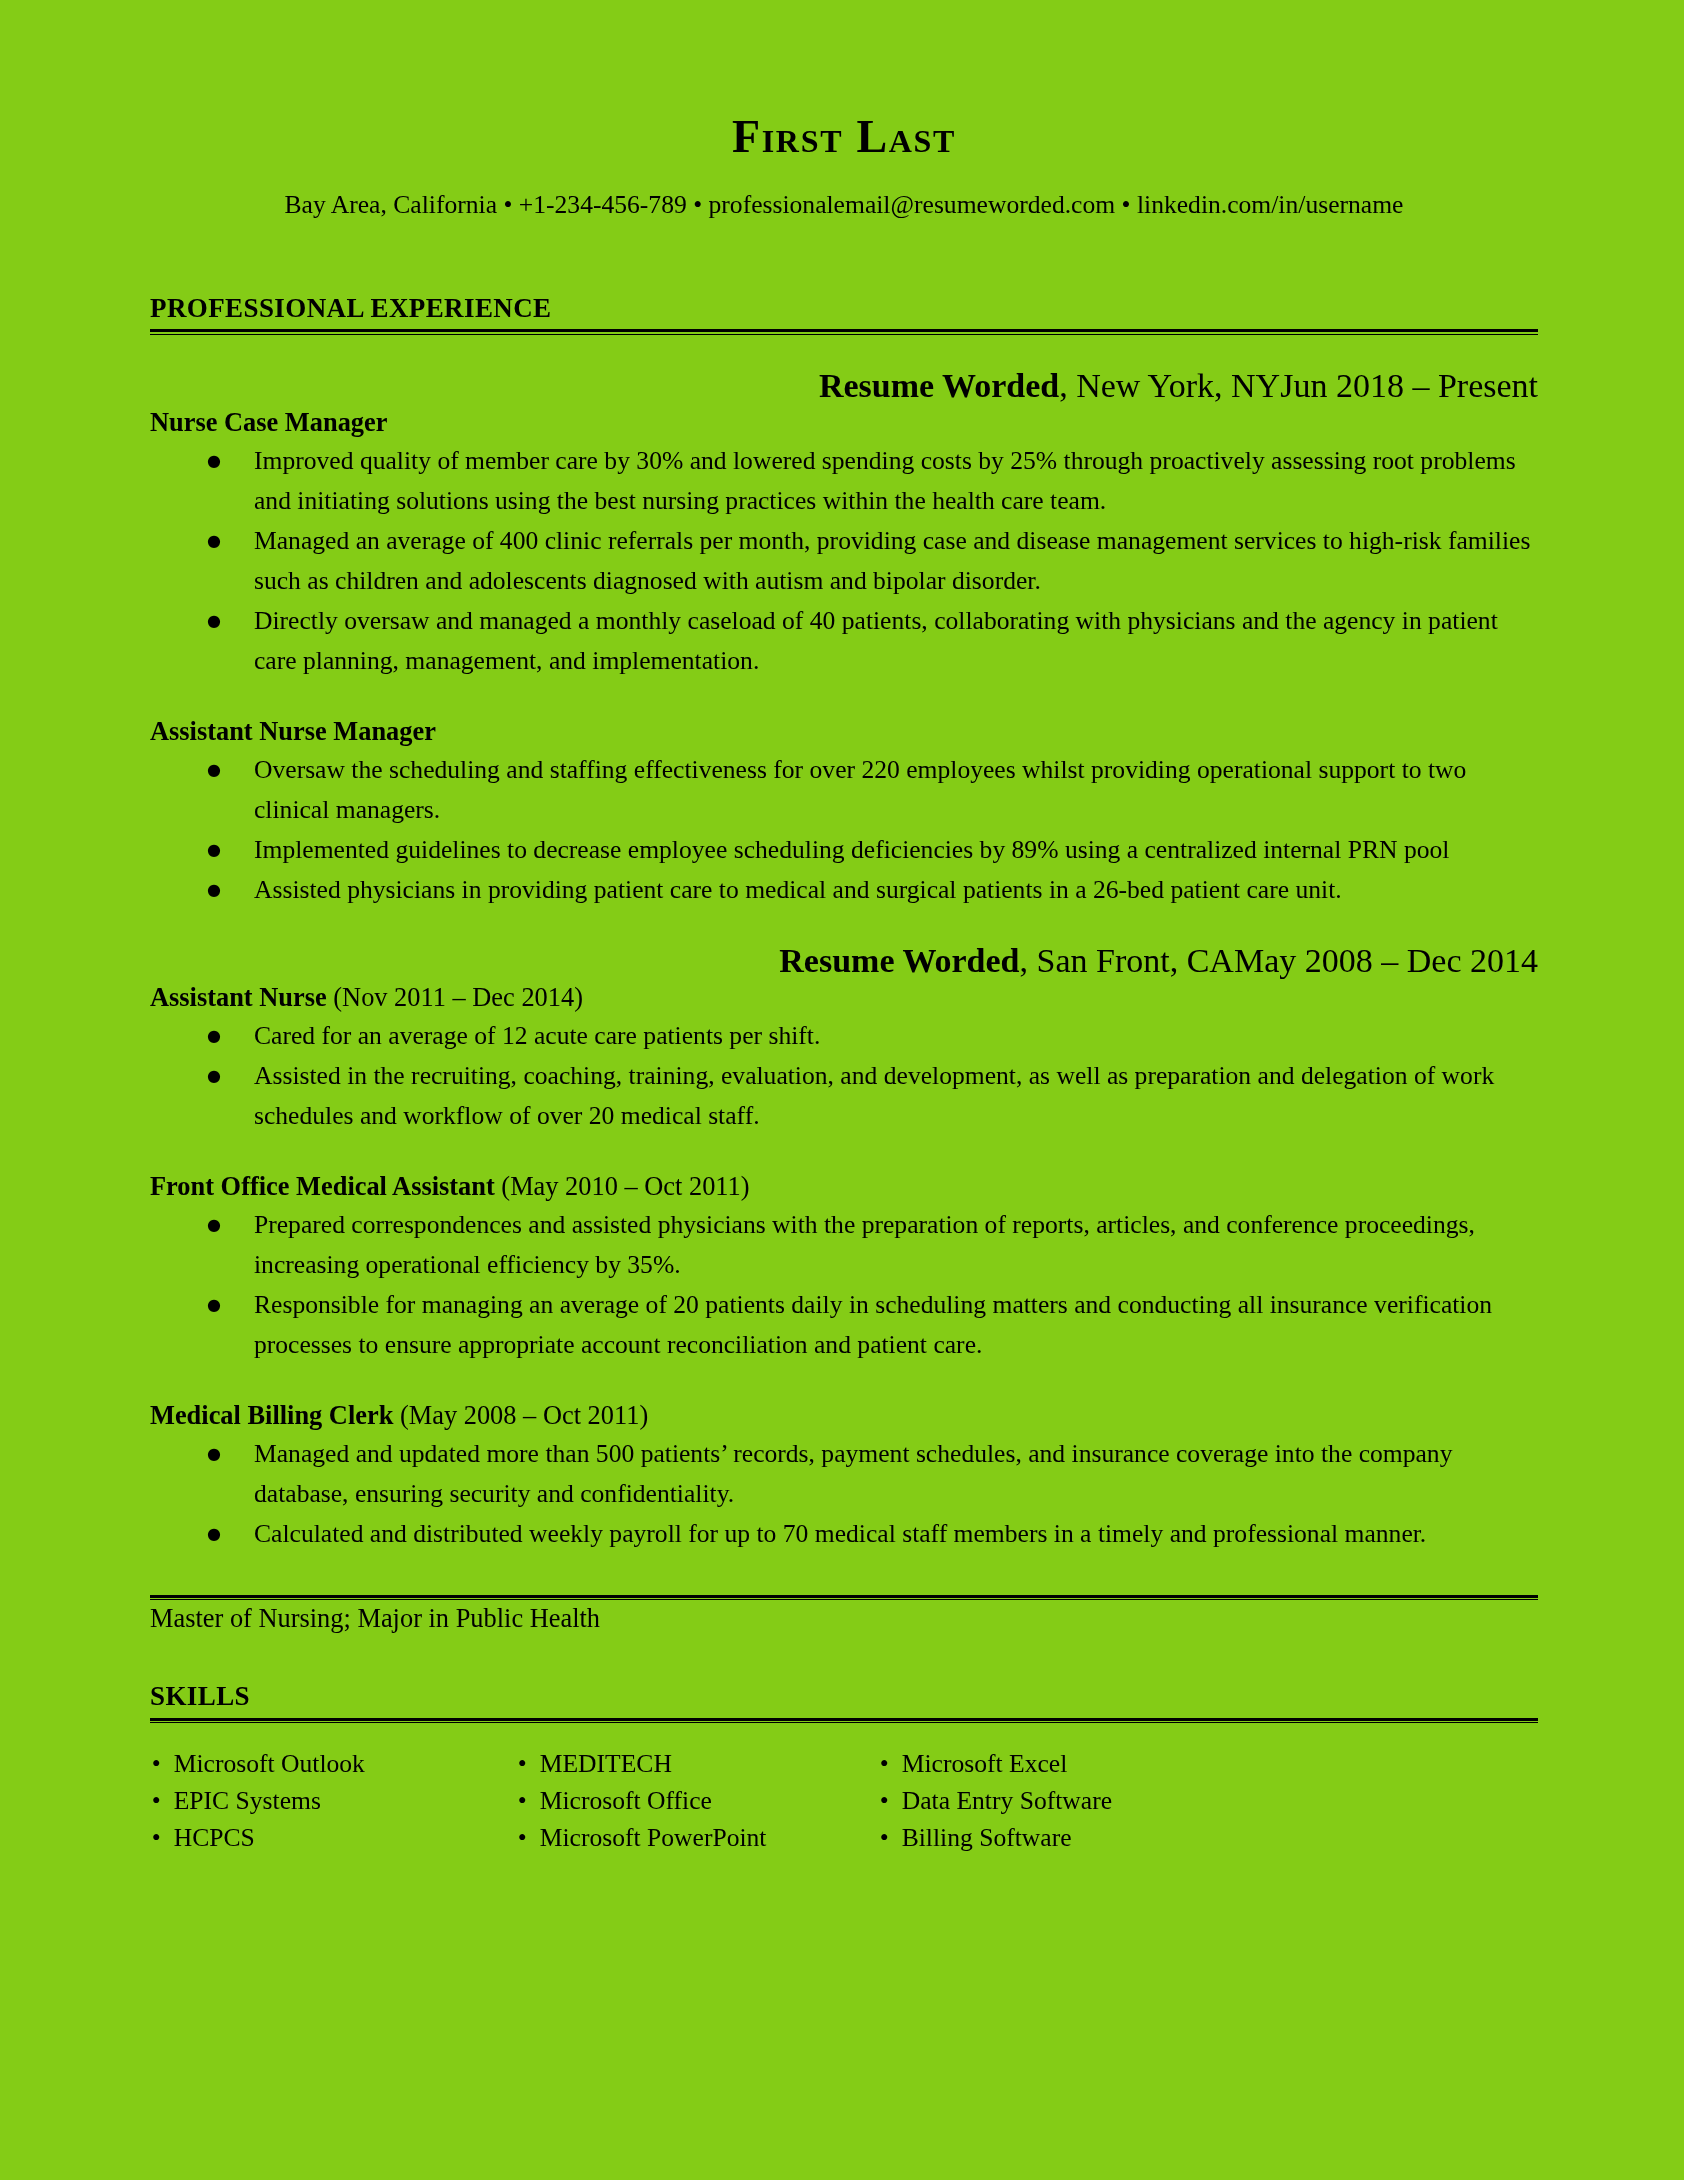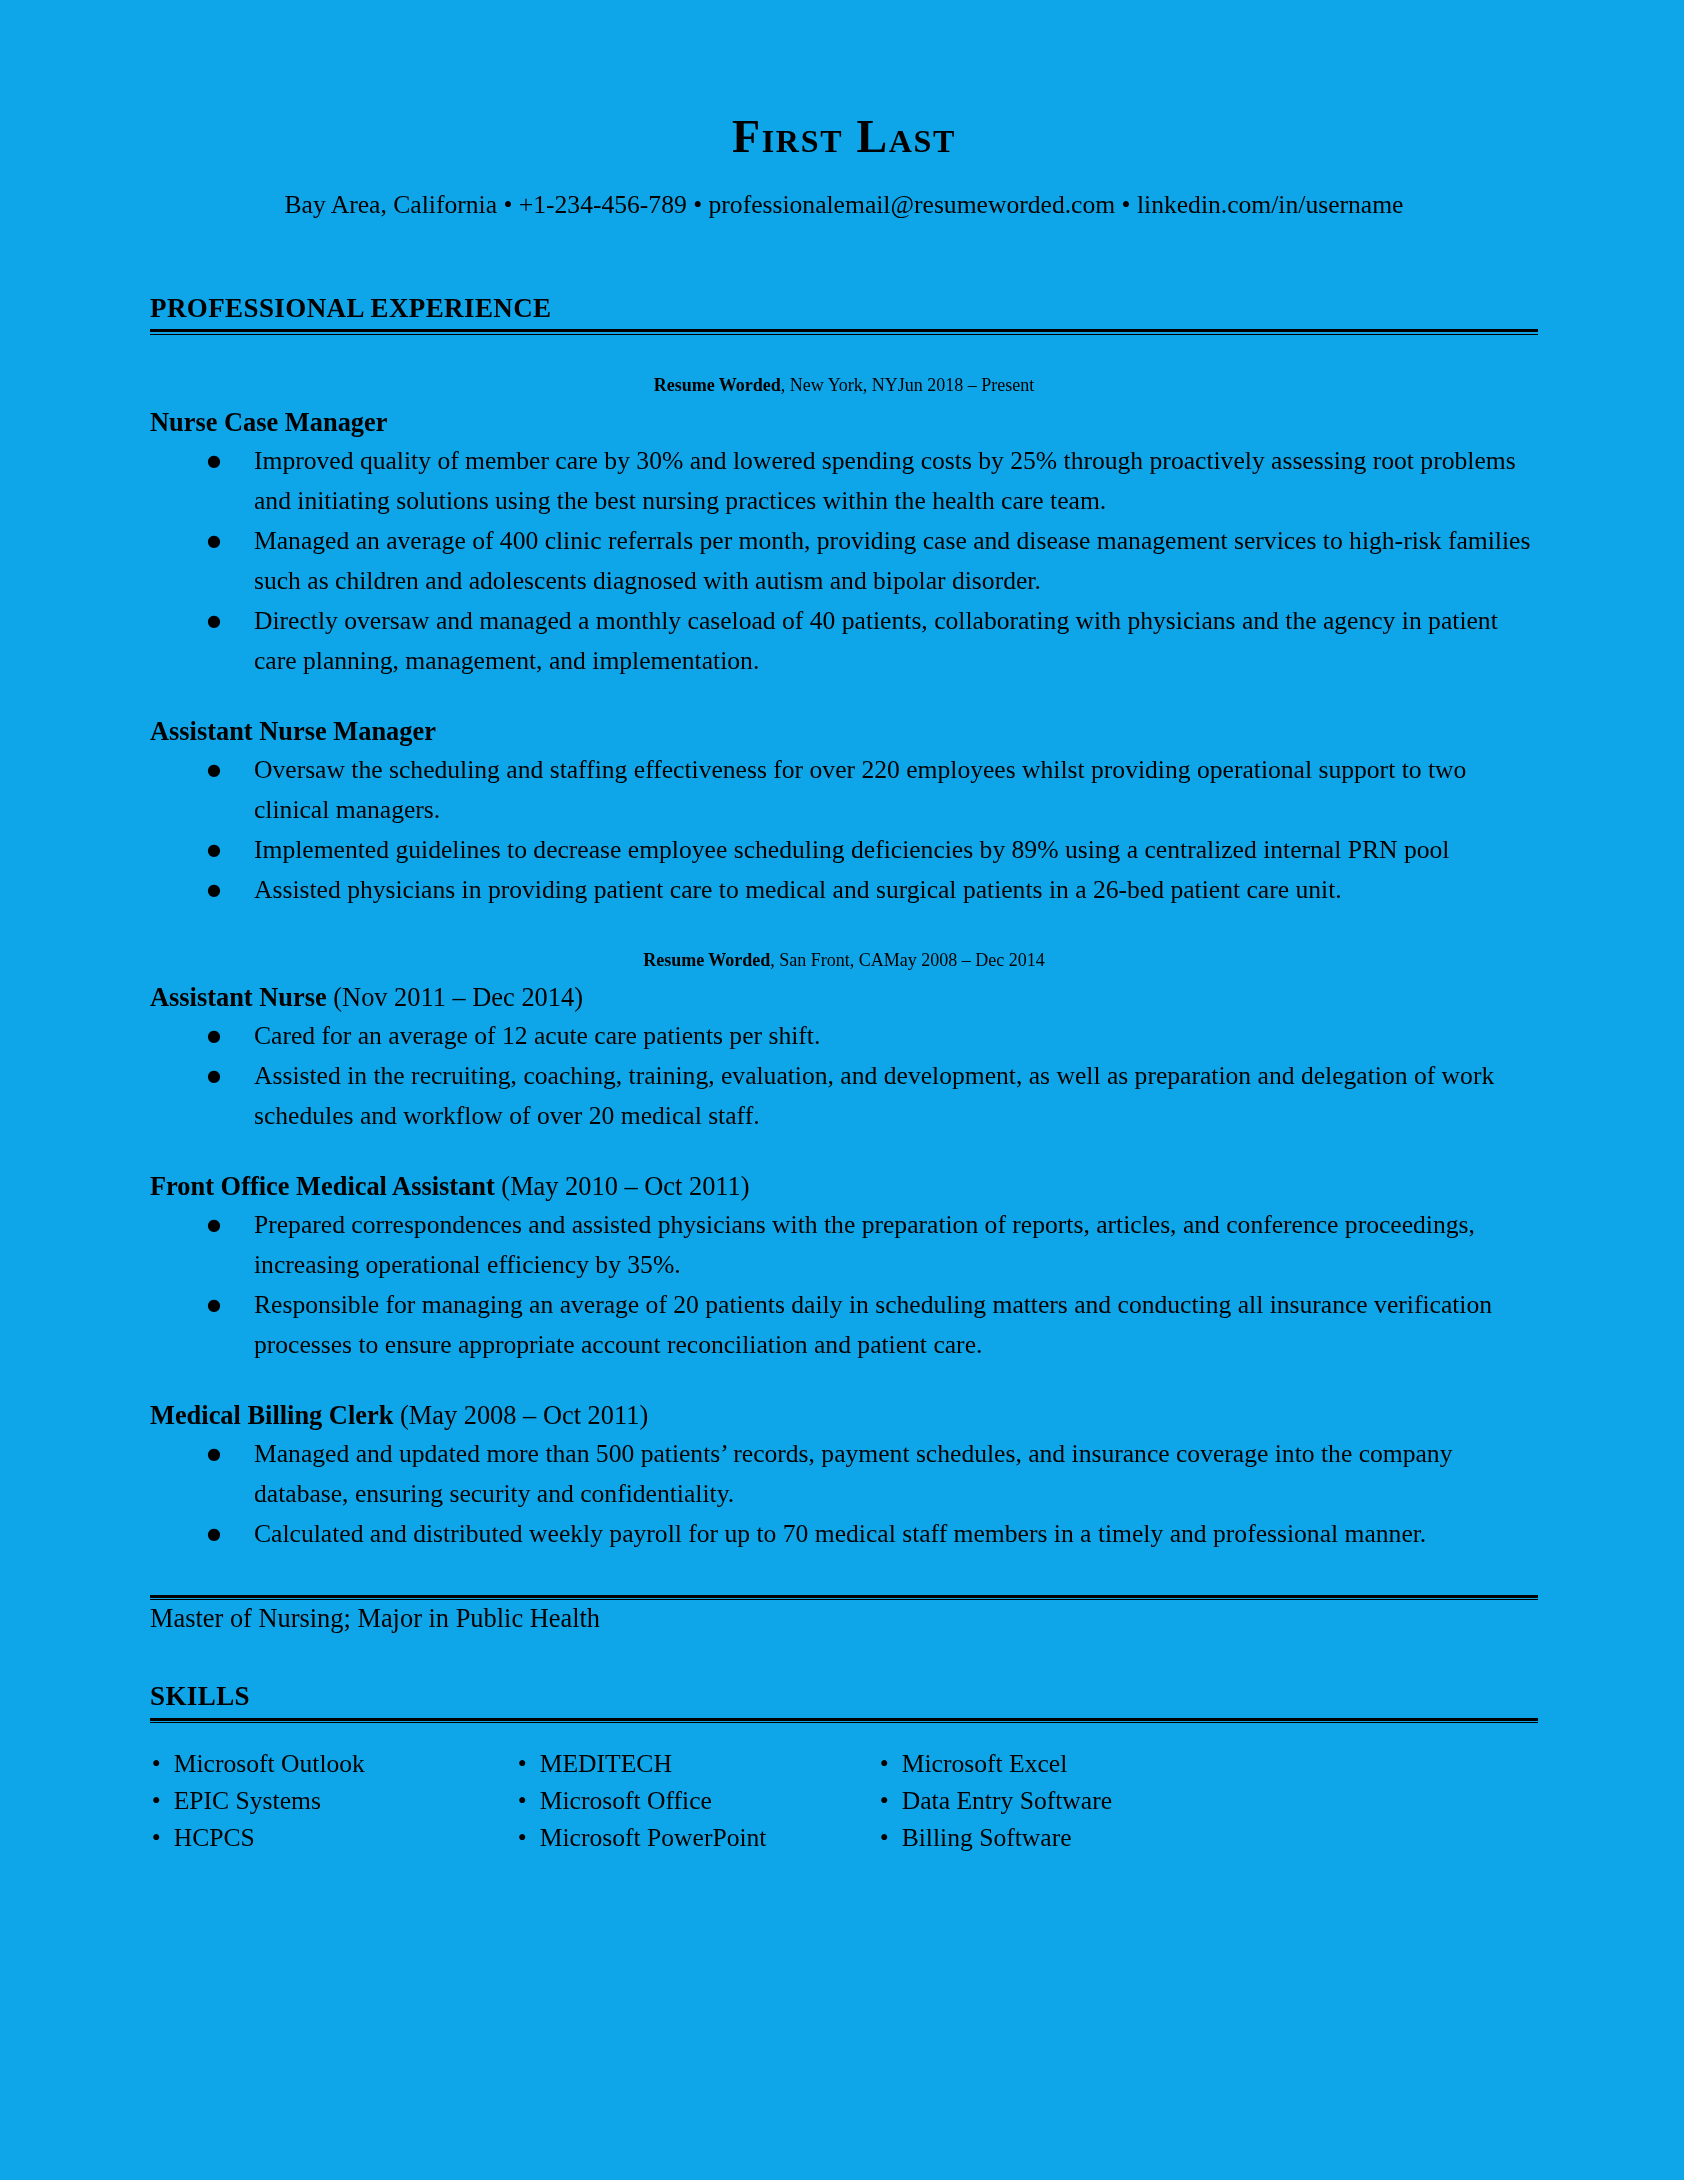--- a/index.html
+++ b/index.html
@@ -1,21 +1,21 @@
 <!DOCTYPE html>
 <html style="font-size:13.6px"><head>
 <meta charset="utf-8">
 <style>
   html, body { margin: 0; padding: 0; background: #ffffff; }
   .page {
     position: relative;
     width: 1685px;
     height: 2181px;
     box-sizing: border-box;
-    background: #0ea5e9;
+    background: #84cc16;
     color: #000000;
     font-family: "Liberation Serif", "DejaVu Serif", serif;
     padding: 111px 147px 0 150px;
     overflow: hidden;
   }
   .bold { font-weight: bold; }
 
   
   .name {
     text-align: center;
@@ -45,22 +45,22 @@
     height: 1.7px;
     border-top: 3.4px solid #000;
     border-bottom: 0.9px solid #000;
     margin-top: 3.4px;
   }
 
   
   .job, .role-block { margin-top: 32px; }
   .job-head {
     display: flex;
-    justify-content: center;
-    font-size: 18px;
+    justify-content: flex-end;
+    font-size: 34px;
     line-height: 37px;
   }
   .job-dates { white-space: nowrap; }
   .role-line {
     font-size: 26.4px;
     line-height: 37px;
     font-weight: bold;
   }
   .role-dates { font-weight: normal; text-align: right; }
 

